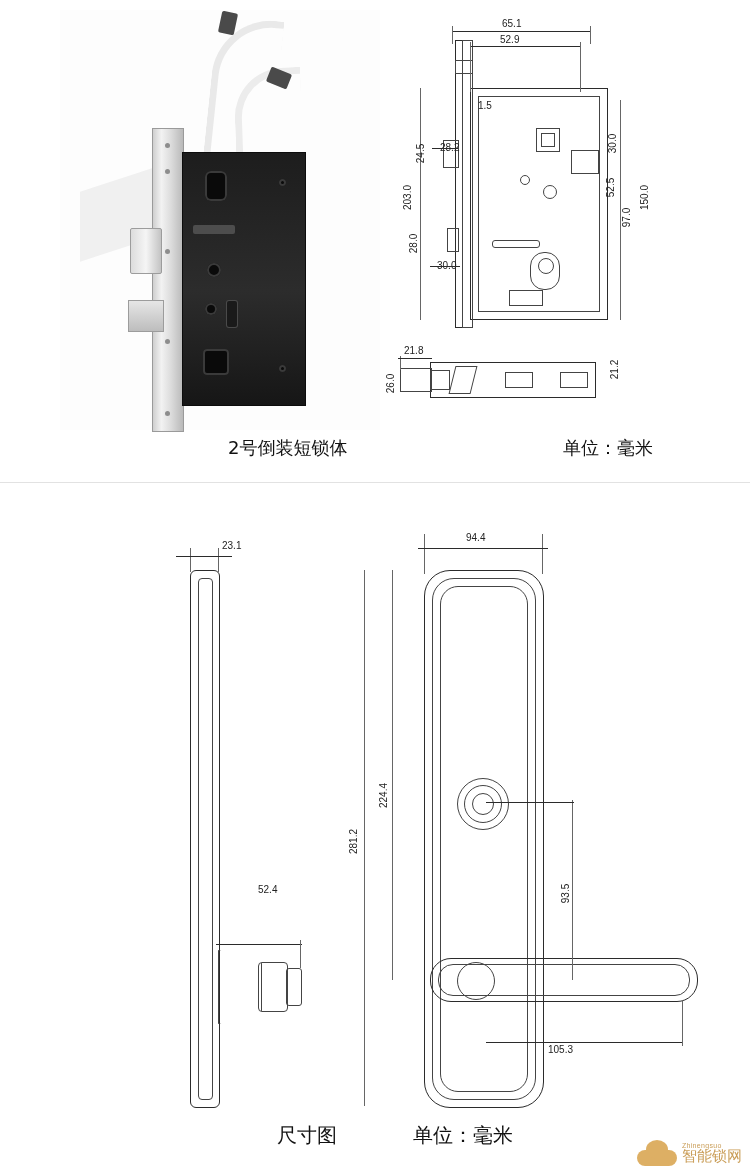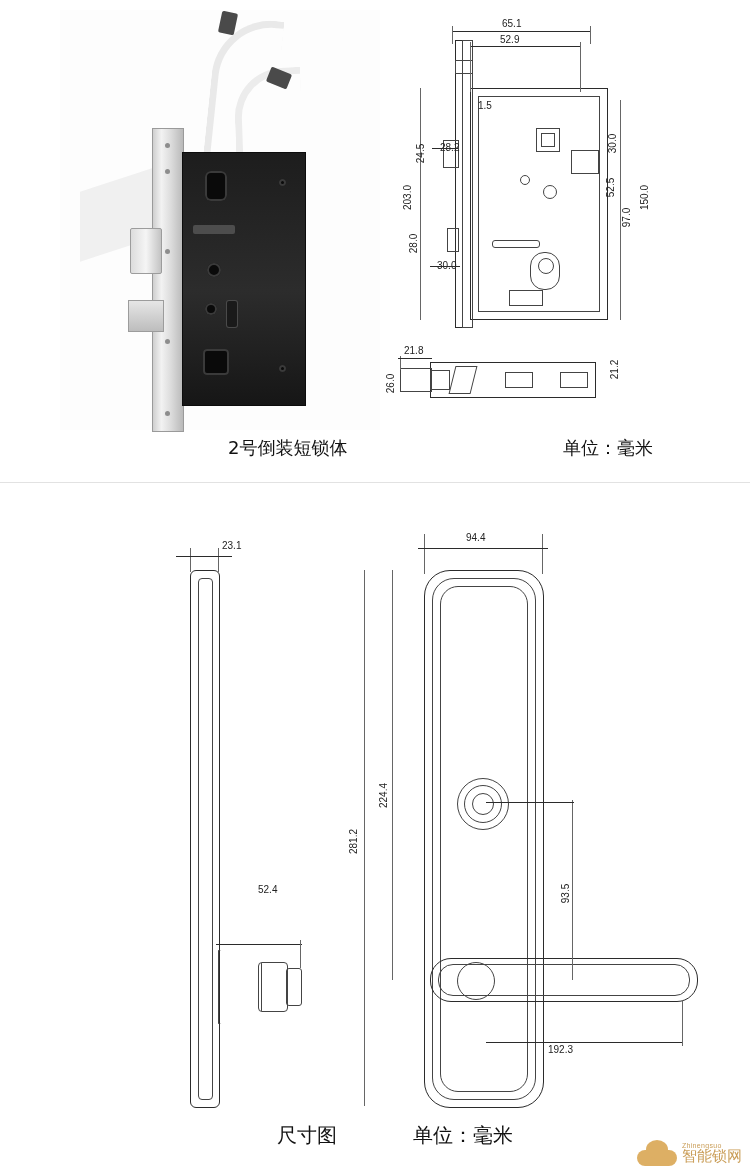--- a/index.html
+++ b/index.html
@@ -269,21 +269,21 @@
 
     <div class="ext" style="left:364px;top:570px;width:1px;height:536px;background:#666;"></div>
     <div class="dim vert" style="left:341px;top:836px;transform:rotate(-90deg);">281.2</div>
 
     <div class="ext" style="left:572px;top:800px;width:1px;height:180px;background:#666;"></div>
     <div class="arrowline" style="left:486px;top:802px;width:88px;"></div>
     <div class="dim vert" style="left:556px;top:888px;transform:rotate(-90deg);">93.5</div>
 
     <div class="arrowline" style="left:486px;top:1042px;width:196px;"></div>
     <div class="ext" style="left:682px;top:1000px;width:1px;height:46px;"></div>
-    <div class="dim" style="left:548px;top:1044px;">192.3</div>
+    <div class="dim" style="left:548px;top:1044px;">105.3</div>
   </div>
 
   <div class="caption" style="left:277px;top:1122px;font-size:20px;">尺寸图</div>
   <div class="caption" style="left:413px;top:1122px;font-size:20px;">单位：毫米</div>
 
   <div class="wm">
     <div class="cloud"></div>
     <div class="wm-text">
       <span class="wm-en">Zhinengsuo</span>
       <span class="wm-cn">智能锁网</span>

